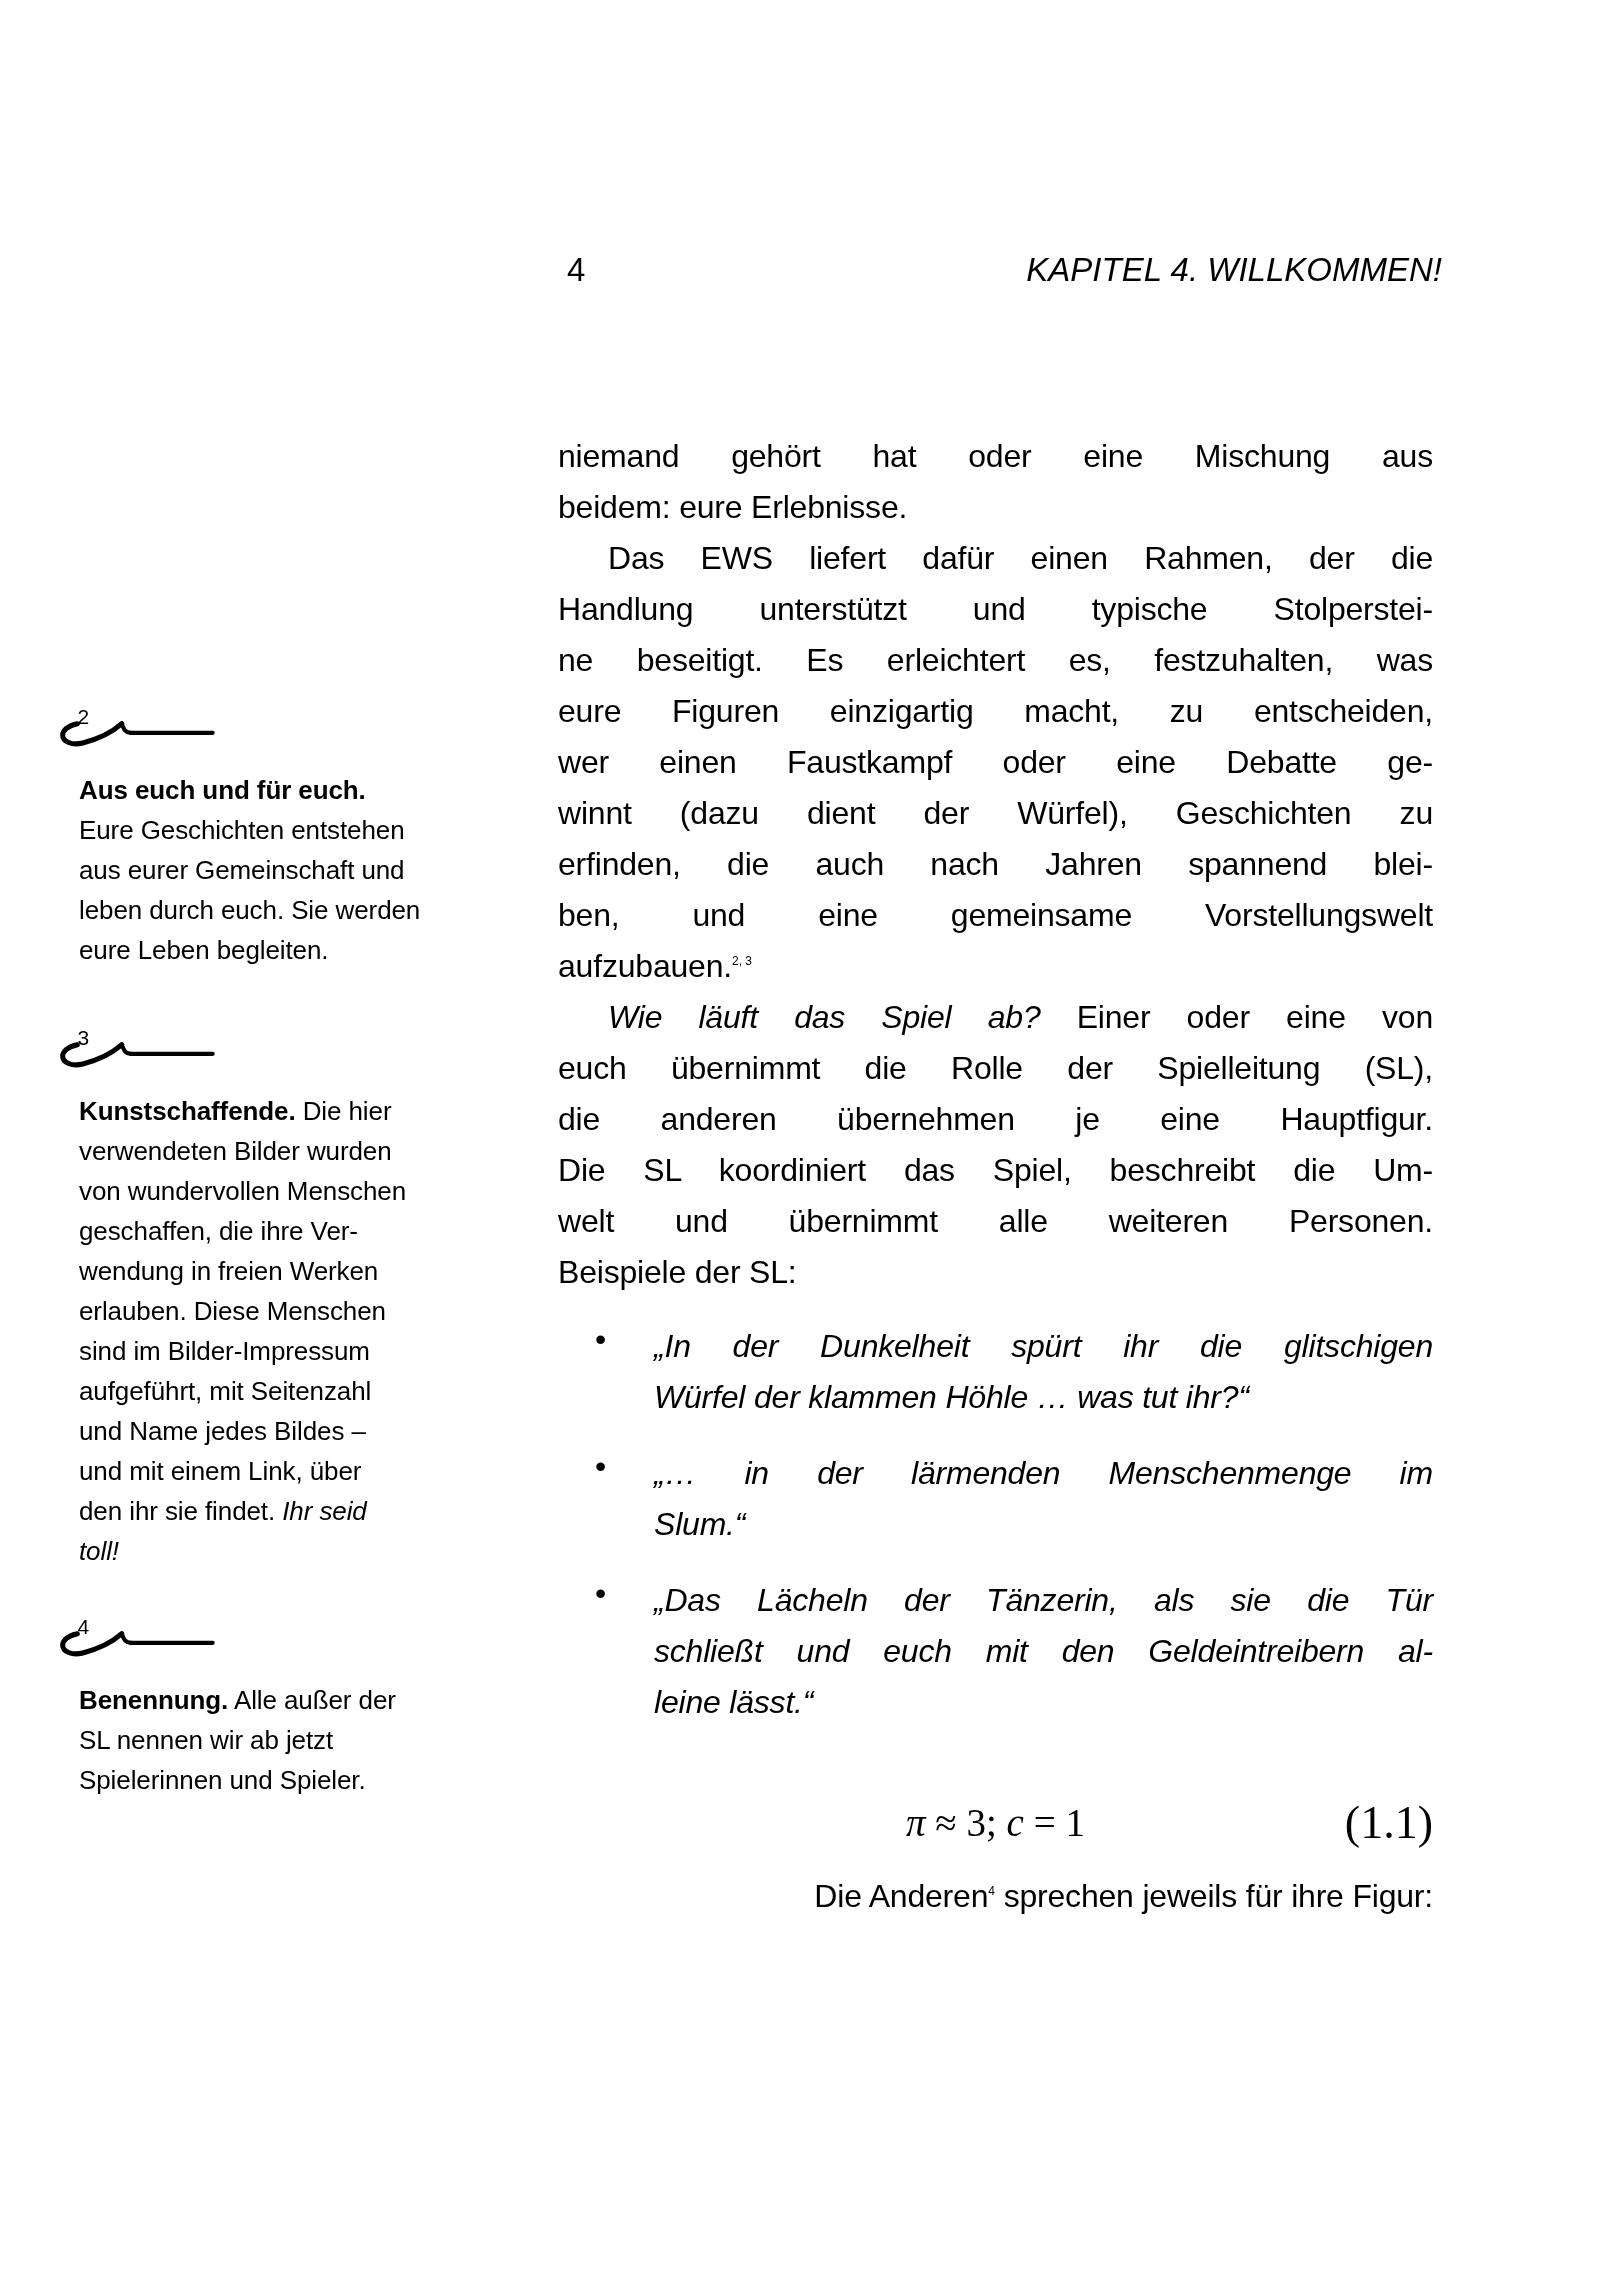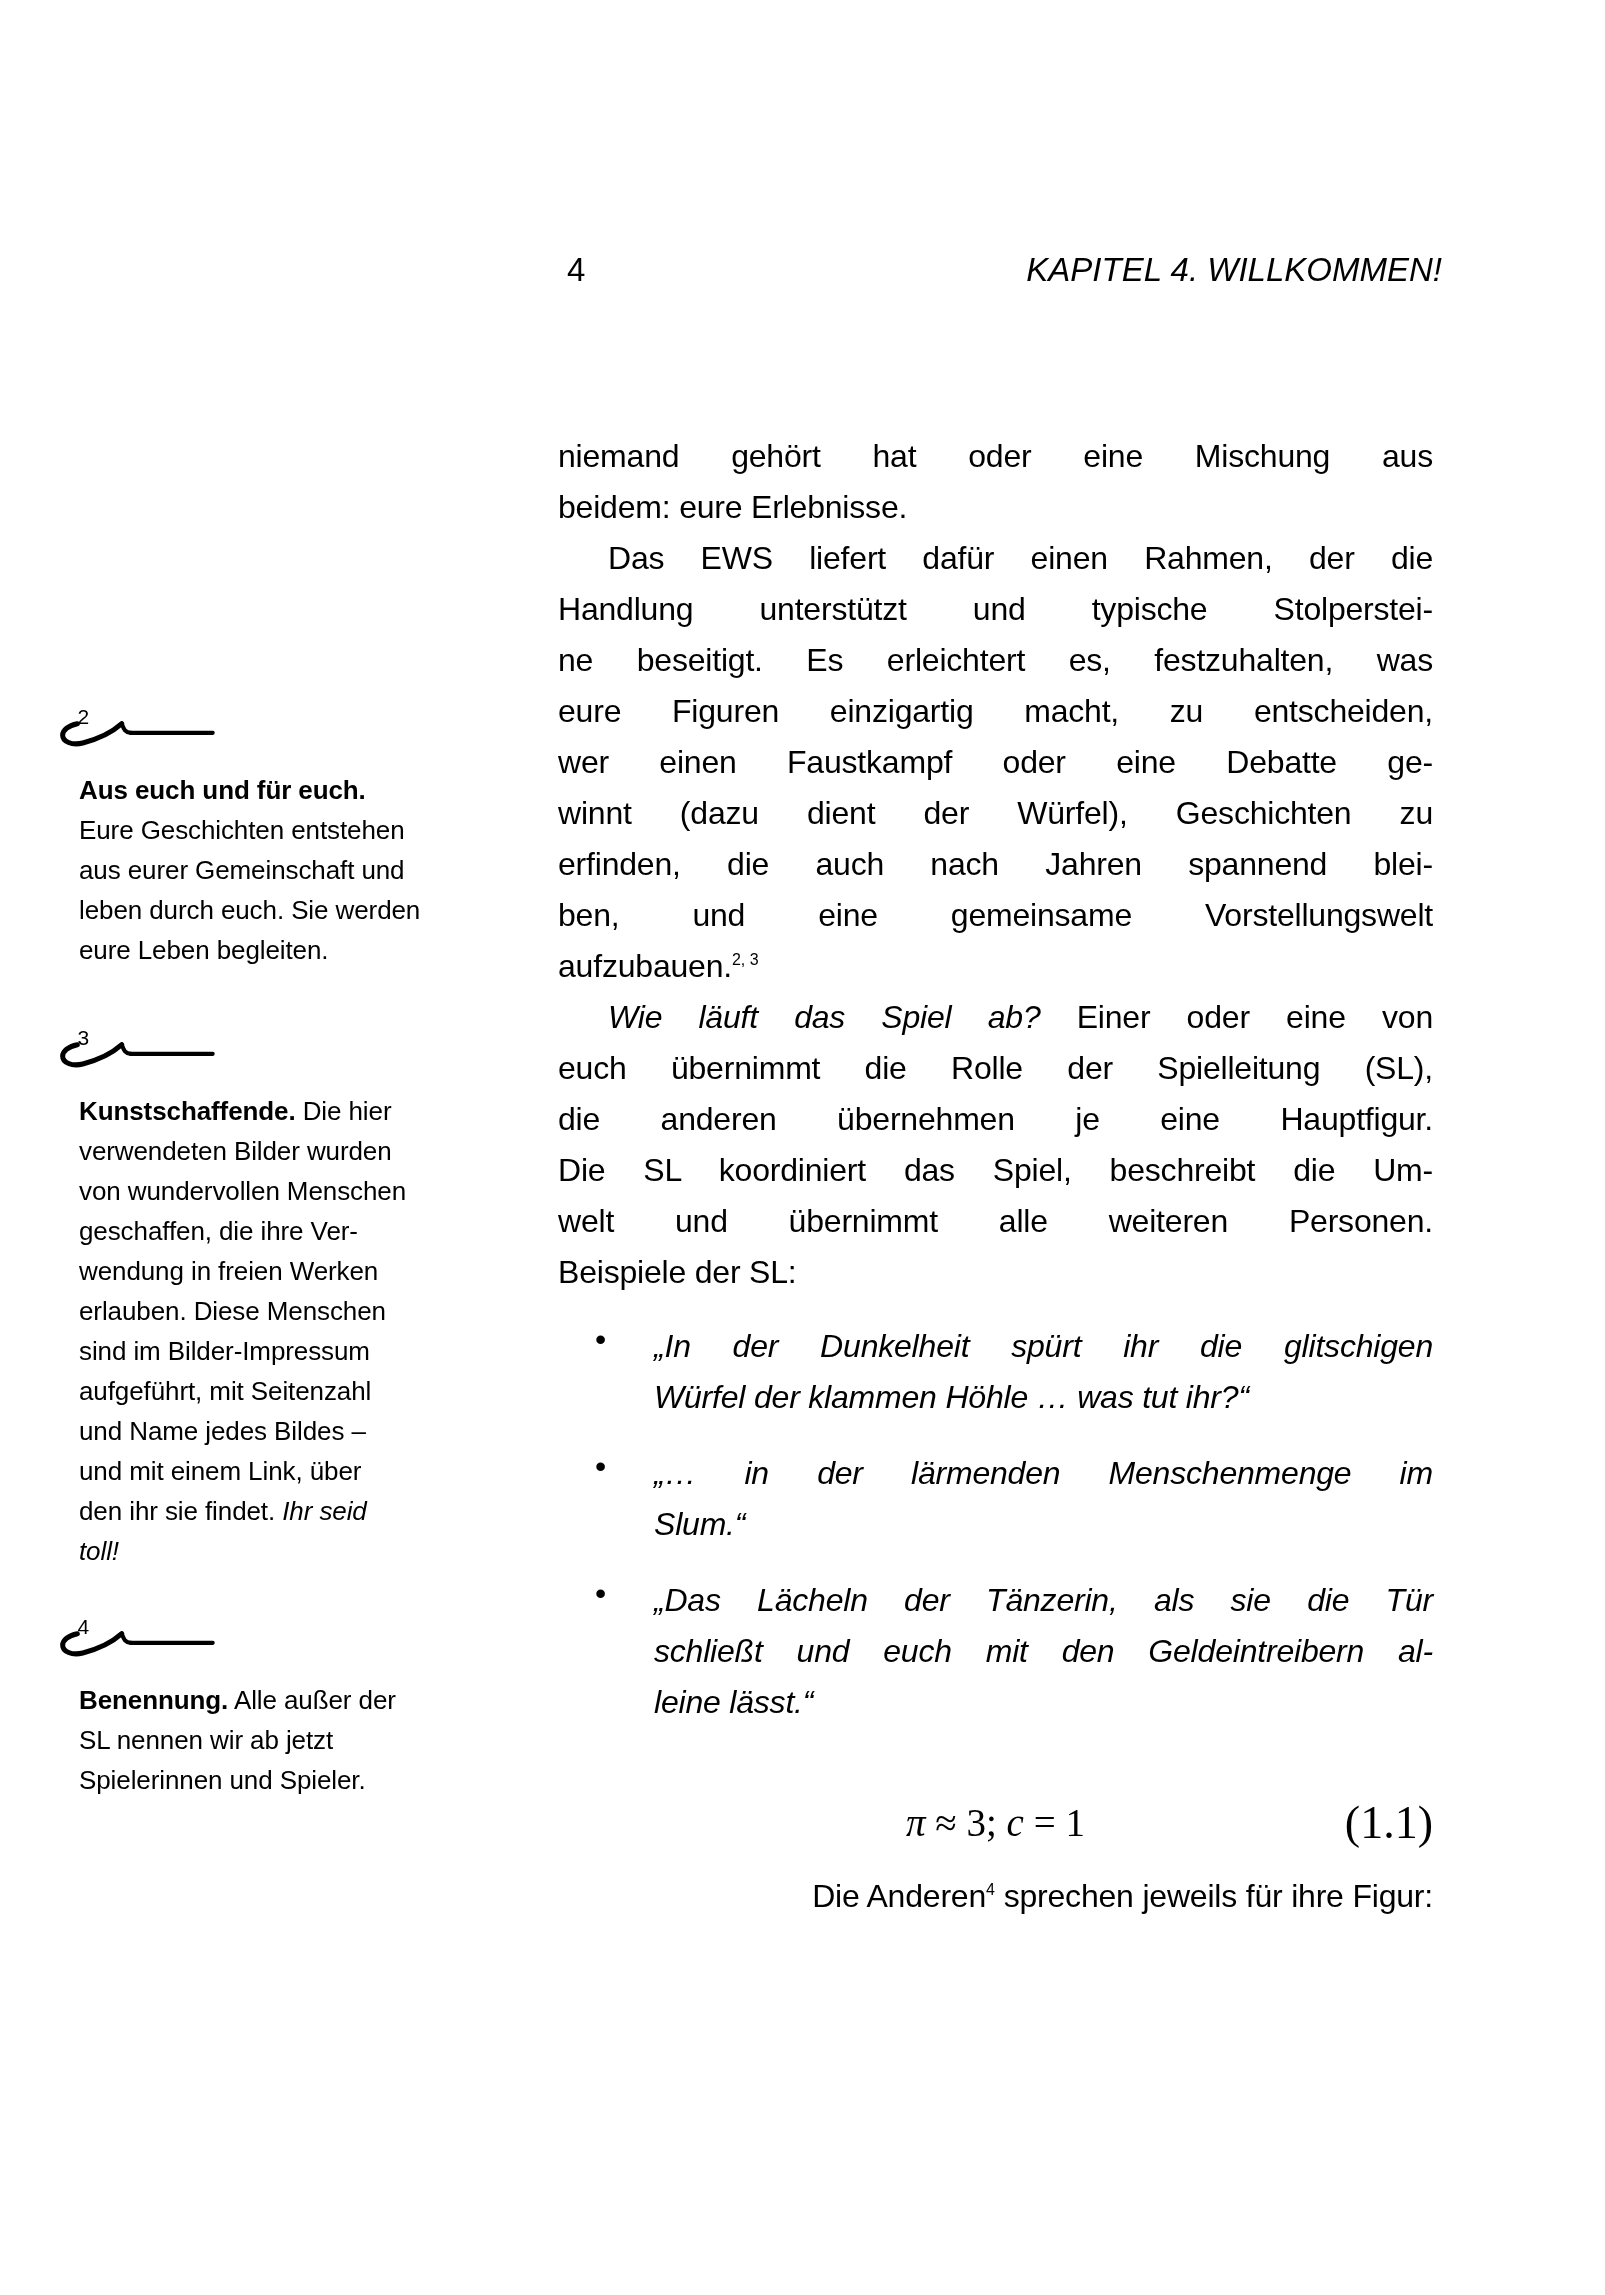--- a/index.html
+++ b/index.html
@@ -10,21 +10,21 @@
        justify-content:space-between;align-items:baseline;font-size:33px;line-height:39px;}
   .chap{font-style:italic;}
   
   .main{position:absolute;left:558px;top:431px;width:875px;font-size:32px;
         letter-spacing:-0.2px;hyphens:none;}
   .bline{height:51px;line-height:51px;}
   .just{text-align:justify;text-align-last:justify;}
   .last{text-align:left;text-align-last:auto;}
   .ind{text-indent:50px;}
   .bi{font-weight:normal;font-style:italic;}
-  sup.fn{font-size:16px;line-height:0;vertical-align:super;letter-spacing:0;}
+  sup.fn{font-size:12px;line-height:0;vertical-align:super;letter-spacing:0;}
   
   .list{margin-top:23px;}
   .item{position:relative;padding-left:96px;font-style:italic;}
   .item + .item{margin-top:25px;}
   .dot{position:absolute;left:37px;top:0;width:27.5px;font-style:normal;text-align:left;}
   
   .eqrow{position:relative;margin-top:60px;height:69px;line-height:69px;
          font-family:"Liberation Serif",serif;font-size:39px;text-align:center;letter-spacing:0;}
   .eqnum{position:absolute;right:0;top:0;font-size:46px;}
   .mvar{font-style:italic;}

